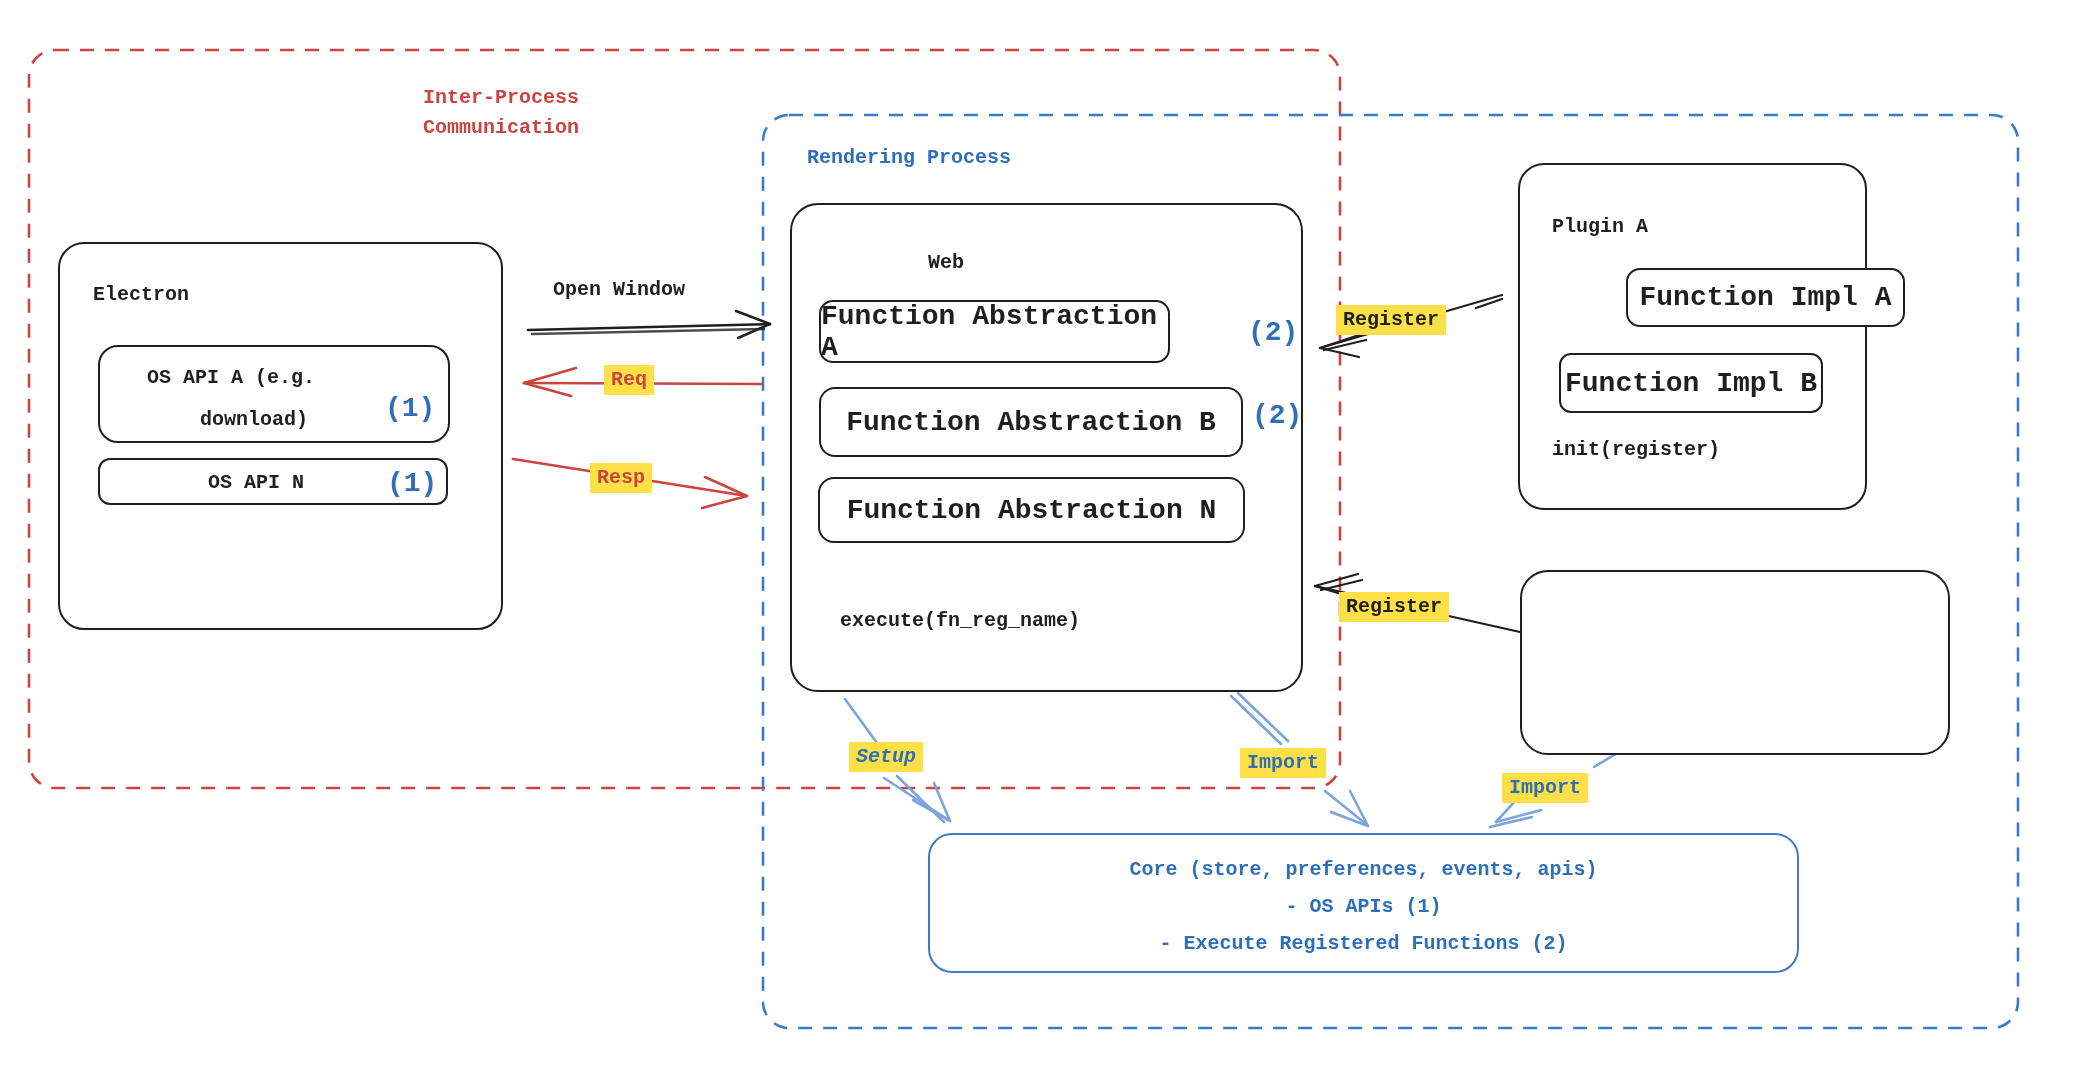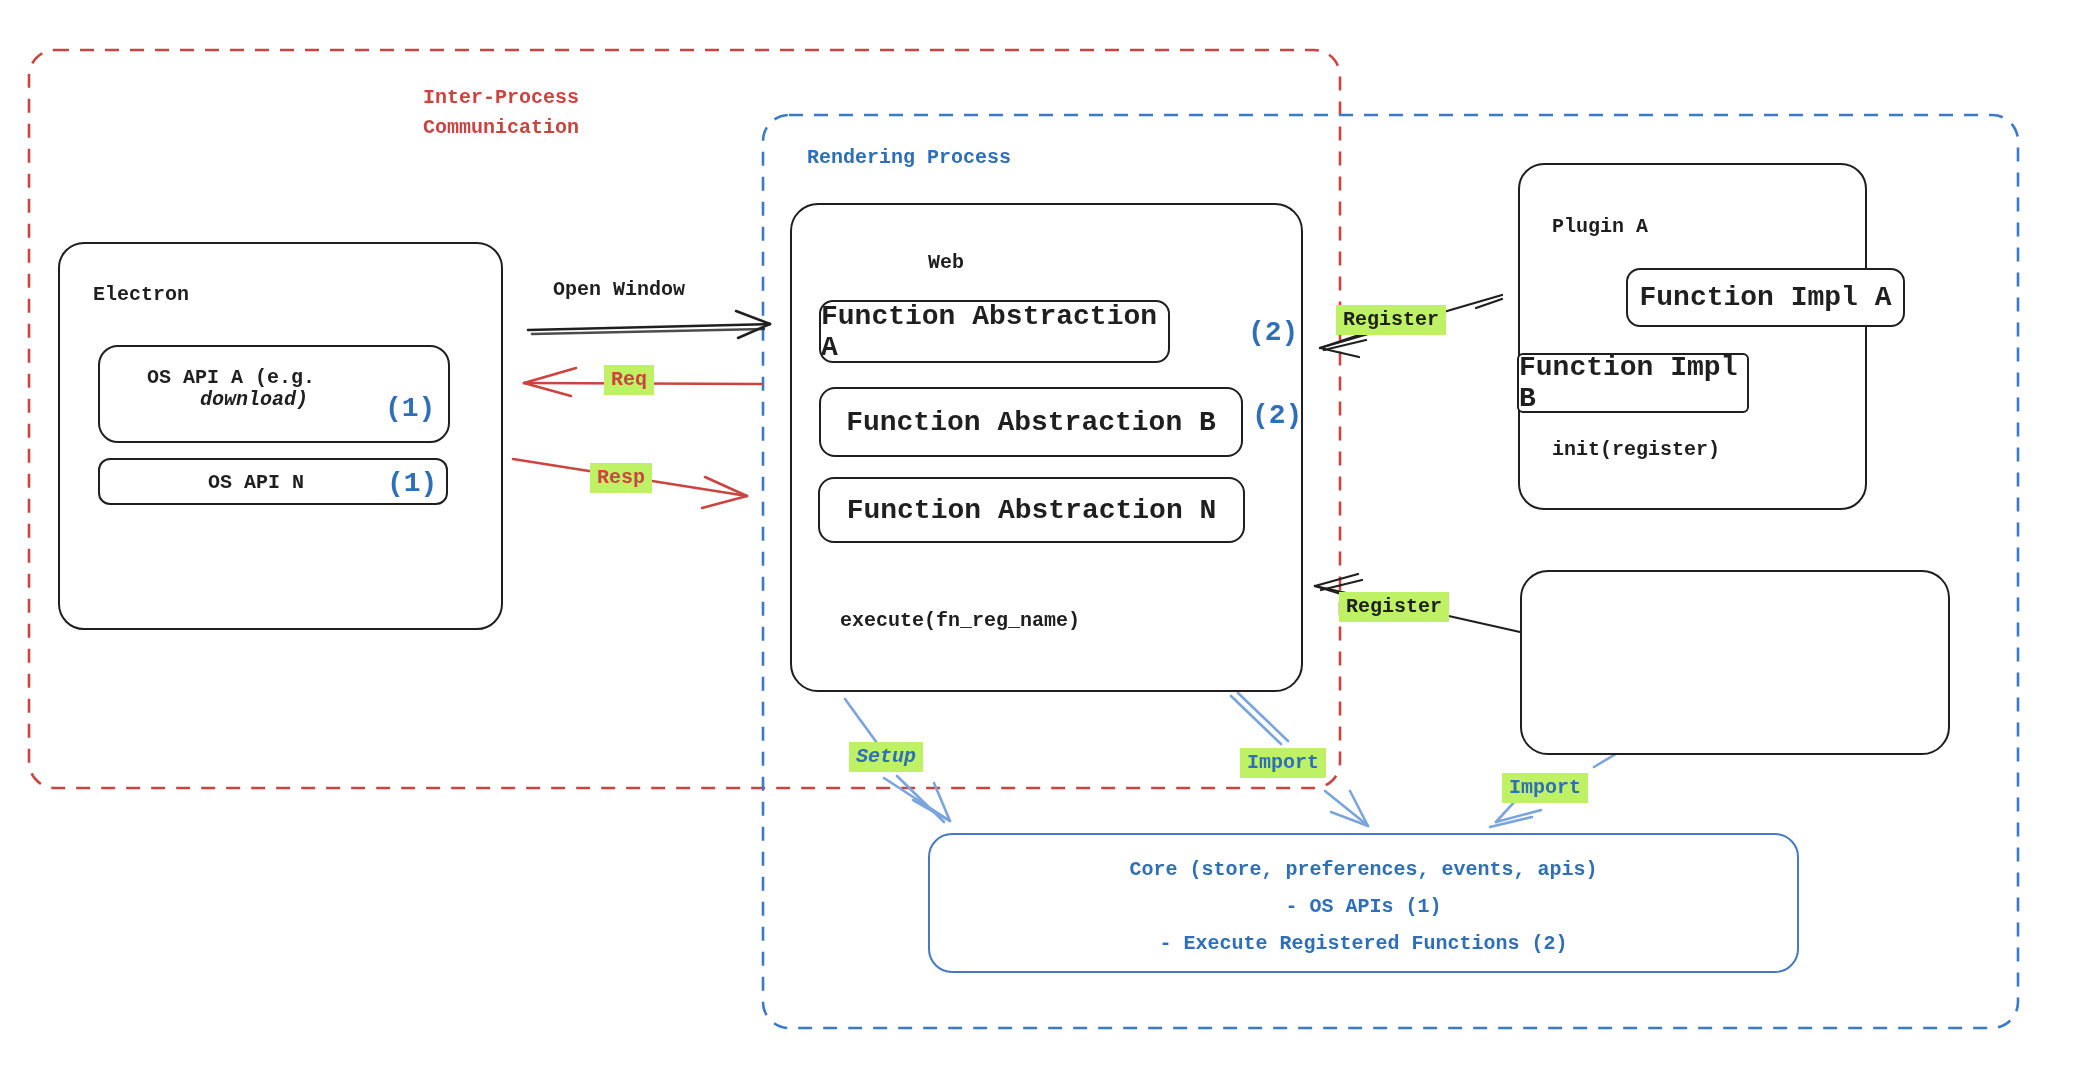--- a/index.html
+++ b/index.html
@@ -8,21 +8,21 @@
   html,body{margin:0;padding:0;background:#fff;}
   #canvas{
     position:relative;width:2074px;height:1066px;background:#ffffff;overflow:hidden;
     font-family:"Liberation Mono","DejaVu Sans Mono",monospace;
   }
   #arrow-layer{position:absolute;left:0;top:0;width:2074px;height:1066px;}
   .box{position:absolute;border:2.2px solid var(--black);background:#fff;box-sizing:border-box;}
   .lbl{position:absolute;font-size:20px;font-weight:700;line-height:30px;color:var(--black);white-space:pre;}
   .red-t{color:var(--red);}
   .blue-t{color:var(--blue);}
-  .online{background:#bef264;padding:0 7px;}  
+  .online{background:#fde047;padding:0 7px;}  
   .center-text{display:flex;align-items:center;justify-content:center;font-size:28px;font-weight:700;color:var(--black);}
   .marker{position:absolute;font-size:28px;font-weight:700;color:var(--blue);}
   svg .stroke{fill:none;stroke-linecap:round;stroke-linejoin:round;}
 </style>
 </head>
 <body>
 
 <div id="canvas">
 
   <svg id="arrow-layer" viewBox="0 0 2074 1066">
@@ -91,21 +91,21 @@
   </svg>
 
   <div class="lbl red-t" style="left:423px;top:83px;"><span>Inter-Process</span><br><span>Communication</span></div>
   <div class="lbl blue-t" style="left:807px;top:143px;">Rendering Process</div>
 
   <div class="box" style="left:58px;top:242px;width:445px;height:388px;border-radius:26px;"></div>
   <div class="lbl" style="left:93px;top:280px;">Electron</div>
 
   <div class="box" style="left:98px;top:345px;width:352px;height:98px;border-radius:20px;border-width:2px;"></div>
   <div class="lbl" style="left:147px;top:363px;">OS API A (e.g.</div>
-  <div class="lbl" style="left:200px;top:385px;font-style:italic;">download)</div>
+  <div class="lbl" style="left:200px;top:405px;">download)</div>
   <div class="marker" style="left:385px;top:393px;">(1)</div>
 
   <div class="box" style="left:98px;top:458px;width:350px;height:47px;border-radius:12px;border-width:2px;"></div>
   <div class="lbl" style="left:208px;top:468px;">OS API N</div>
   <div class="marker" style="left:387px;top:468px;">(1)</div>
 
   <div class="box" style="left:790px;top:203px;width:513px;height:489px;border-radius:28px;"></div>
   <div class="lbl" style="left:928px;top:248px;">Web</div>
 
   <div class="box center-text" style="left:819px;top:300px;width:351px;height:63px;border-radius:14px;border-width:2px;">
@@ -122,21 +122,21 @@
       <span>Function Abstraction N</span>
     </div>
 
   <div class="lbl" style="left:840px;top:606px;">execute(fn_reg_name)</div>
 
   <div class="box" style="left:1518px;top:163px;width:349px;height:347px;border-radius:26px;"></div>
   <div class="lbl" style="left:1552px;top:212px;">Plugin A</div>
   <div class="box center-text" style="left:1626px;top:268px;width:279px;height:59px;border-radius:14px;border-width:2px;">
       <span>Function Impl A</span>
     </div>
-  <div class="box center-text" style="left:1517px;top:353px;width:232px;height:60px;border-radius:6px;border-width:2px;">
+  <div class="box center-text" style="left:1559px;top:353px;width:264px;height:60px;border-radius:12px;border-width:2px;">
       <span>Function Impl B</span>
     </div>
   <div class="lbl" style="left:1552px;top:435px;">init(register)</div>
 
   <div class="box" style="left:1520px;top:570px;width:430px;height:185px;border-radius:28px;"></div>
 
   <div class="box" style="left:928px;top:833px;width:871px;height:140px;border-radius:24px;border:2.5px solid var(--core);"></div>
   <div class="lbl blue-t" style="left:928px;top:851px;width:871px;line-height:37px;text-align:center;"><span>Core (store, preferences, events, apis)</span><br><span>- OS APIs (1)</span><br><span>- Execute Registered Functions (2)</span></div>
 
   <div class="lbl" style="left:553px;top:275px;">Open Window</div>

